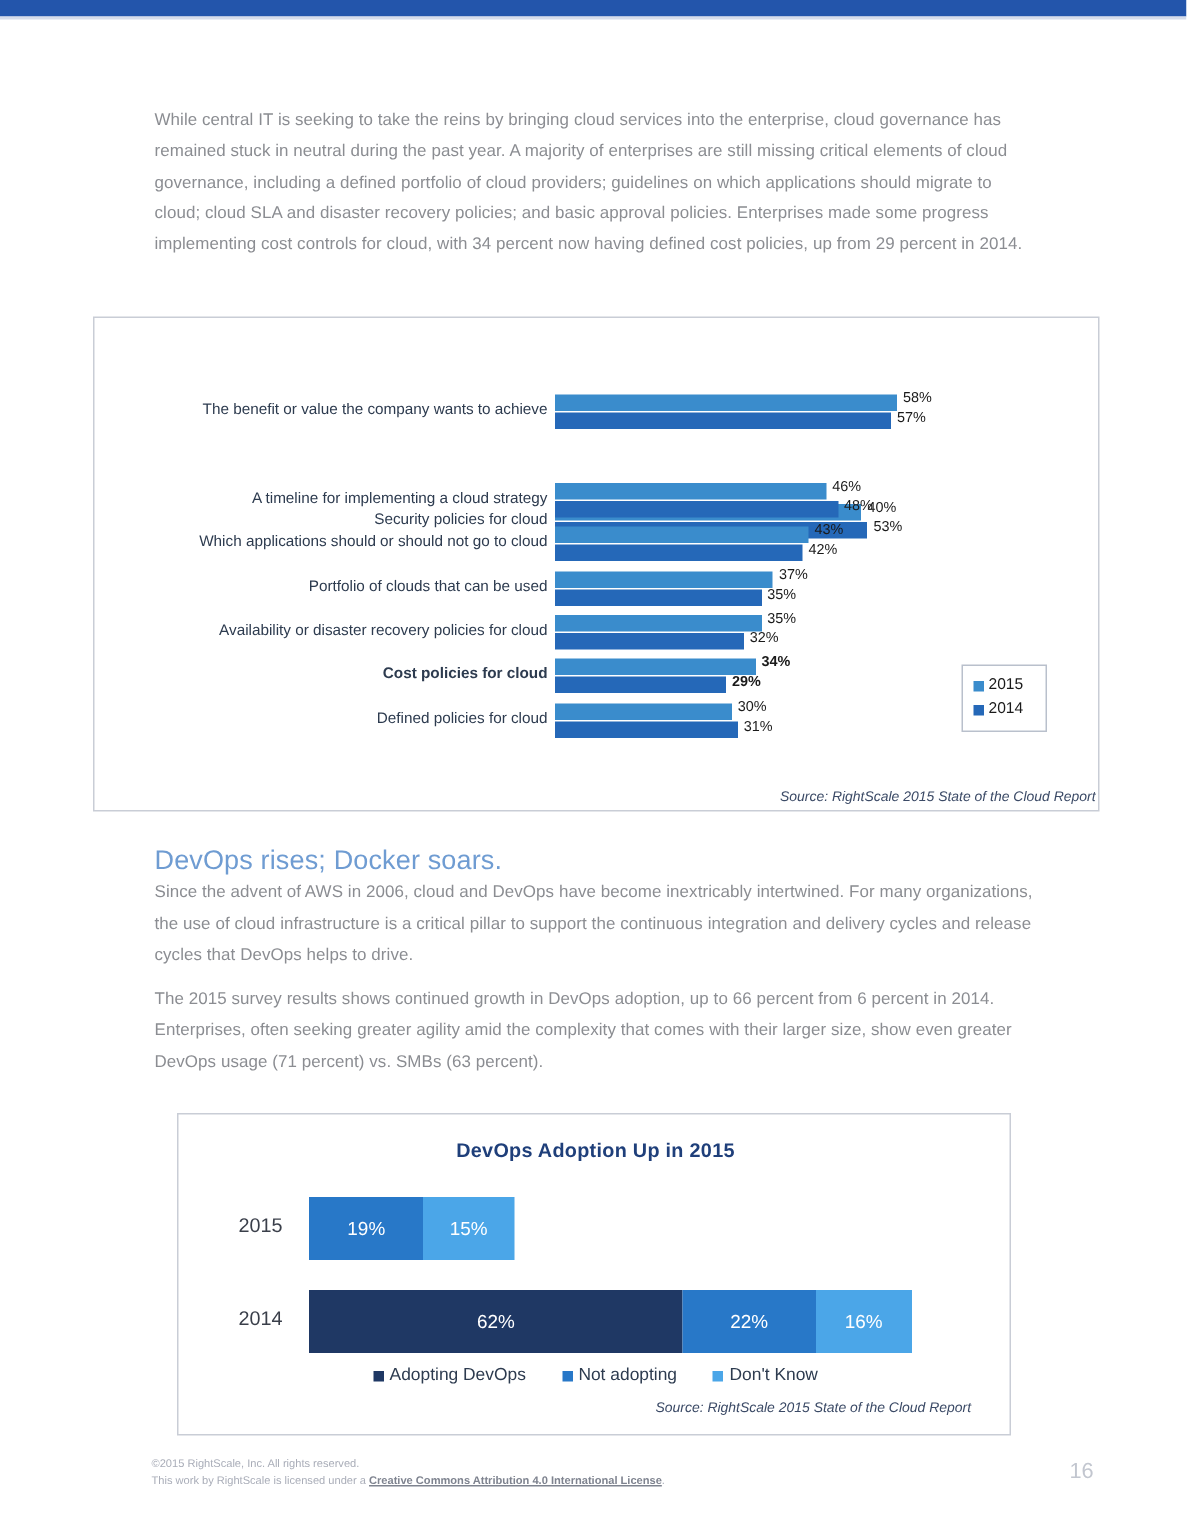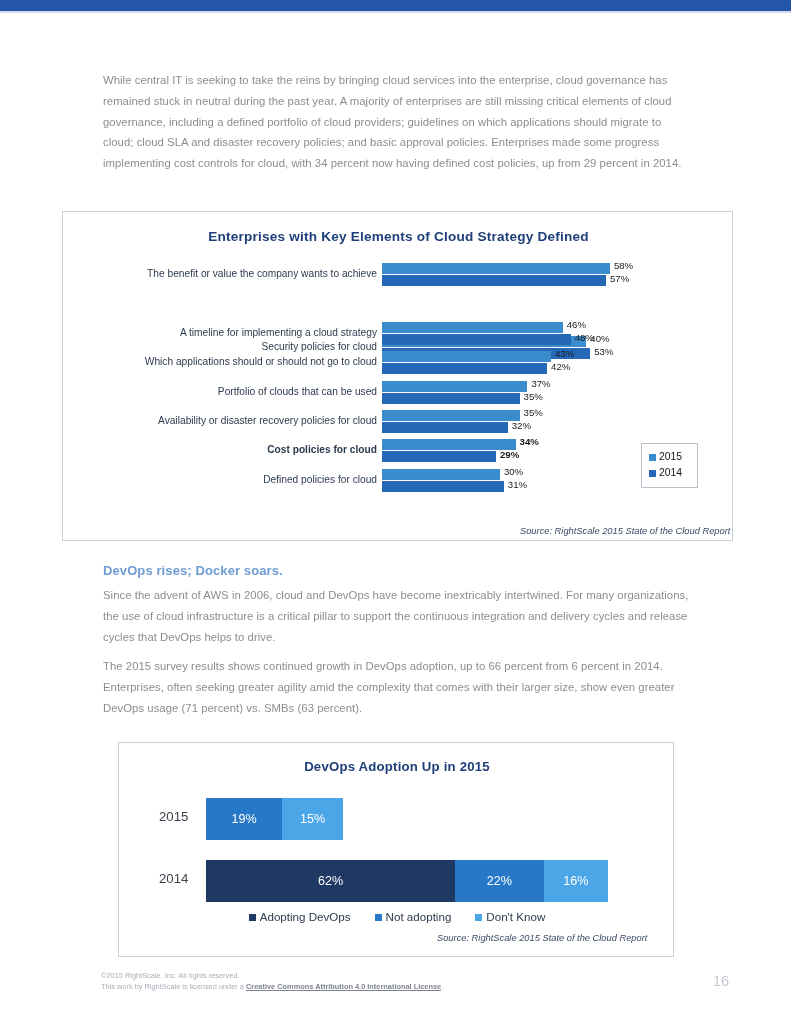--- a/index.html
+++ b/index.html
@@ -73,21 +73,21 @@
     width: 671px;
     font-size: 13.6px;
   }
   .c1-plot {
     position: absolute;
     left: 0; top: 50px;
     width: 671px; height: 240px;
   }
   .c1-row {
     position: absolute;
-    left: 12px;
+    left: 0;
     width: 671px;
     height: 29px;
   }
   .c1-label {
     position: absolute;
     right: 369px;
     top: 6px;
     width: 300px;
     text-align: right;
     font-size: 10.2px;
@@ -131,22 +131,22 @@
     margin-right: 3px;
     flex: 0 0 auto;
   }
   #c1-source { left: 457px; top: 314px; }
 
   
   #devops-heading {
     position: absolute;
     left: 103px; top: 563px;
     color: #6f9cd2;
-    font-size: 13px;
-    font-weight: bold;
+    font-size: 18px;
+    font-weight: normal;
     letter-spacing: 0.1px;
   }
   #devops-paragraph-1 { left: 103px; top: 585px; width: 590px; }
   #devops-paragraph-2 { left: 103px; top: 656px; width: 590px; }
 
   
   #chart-devops-adoption {
     left: 118px; top: 742px;
     width: 556px; height: 215px;
   }
@@ -219,21 +219,20 @@
 </style>
 </head>
 <body>
 
 <div class="top-bar"></div>
 <div class="top-bar-shadow"></div>
 
 <div class="para" id="intro-paragraph">While central IT is seeking to take the reins by bringing cloud services into the enterprise, cloud governance has remained stuck in neutral during the past year. A majority of enterprises are still missing critical elements of cloud governance, including a defined portfolio of cloud providers; guidelines on which applications should migrate to cloud; cloud SLA and disaster recovery policies; and basic approval policies. Enterprises made some progress implementing cost controls for cloud, with 34 percent now having defined cost policies, up from 29 percent in 2014.</div>
 
 <div class="chart-card" id="chart-cloud-strategy">
-  <div class="chart-title">Enterprises with Key Elements of Cloud Strategy Defined</div>
   <div class="c1-plot" id="c1-plot">
       <div class="c1-row" style="top: 0px;">
         <div class="c1-label">The benefit or value the company wants to achieve</div>
         <div class="c1-bar y2015" style="width: 227.94px; background: rgb(58, 140, 204);"></div>
         <div class="c1-val y2015" style="left: 538.94px;">58%</div>
         <div class="c1-bar y2014" style="width: 224.01px; background: rgb(37, 104, 184);"></div>
         <div class="c1-val y2014" style="left: 535.01px;">57%</div>
       </div>
       <div class="c1-row" style="top: 29.4px; margin-top: 44px;">
         <div class="c1-label">Security policies for cloud</div>

